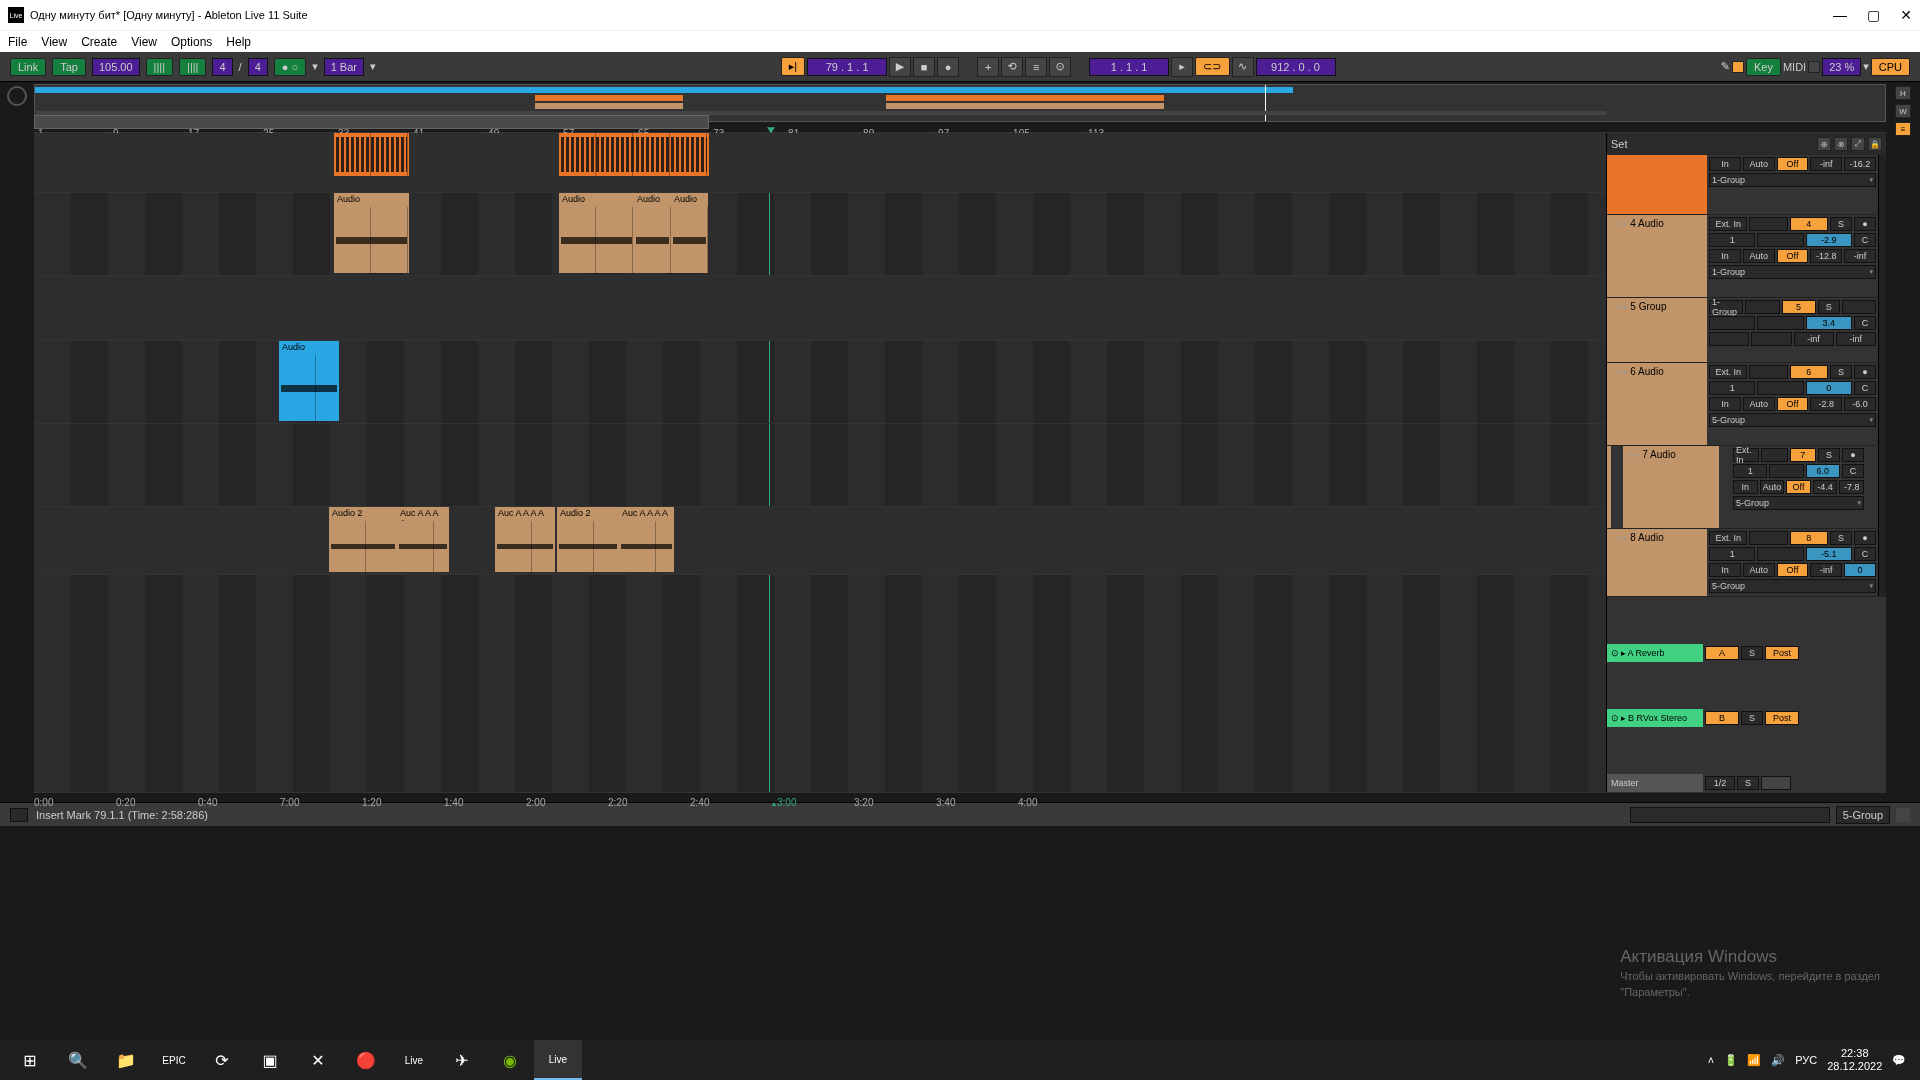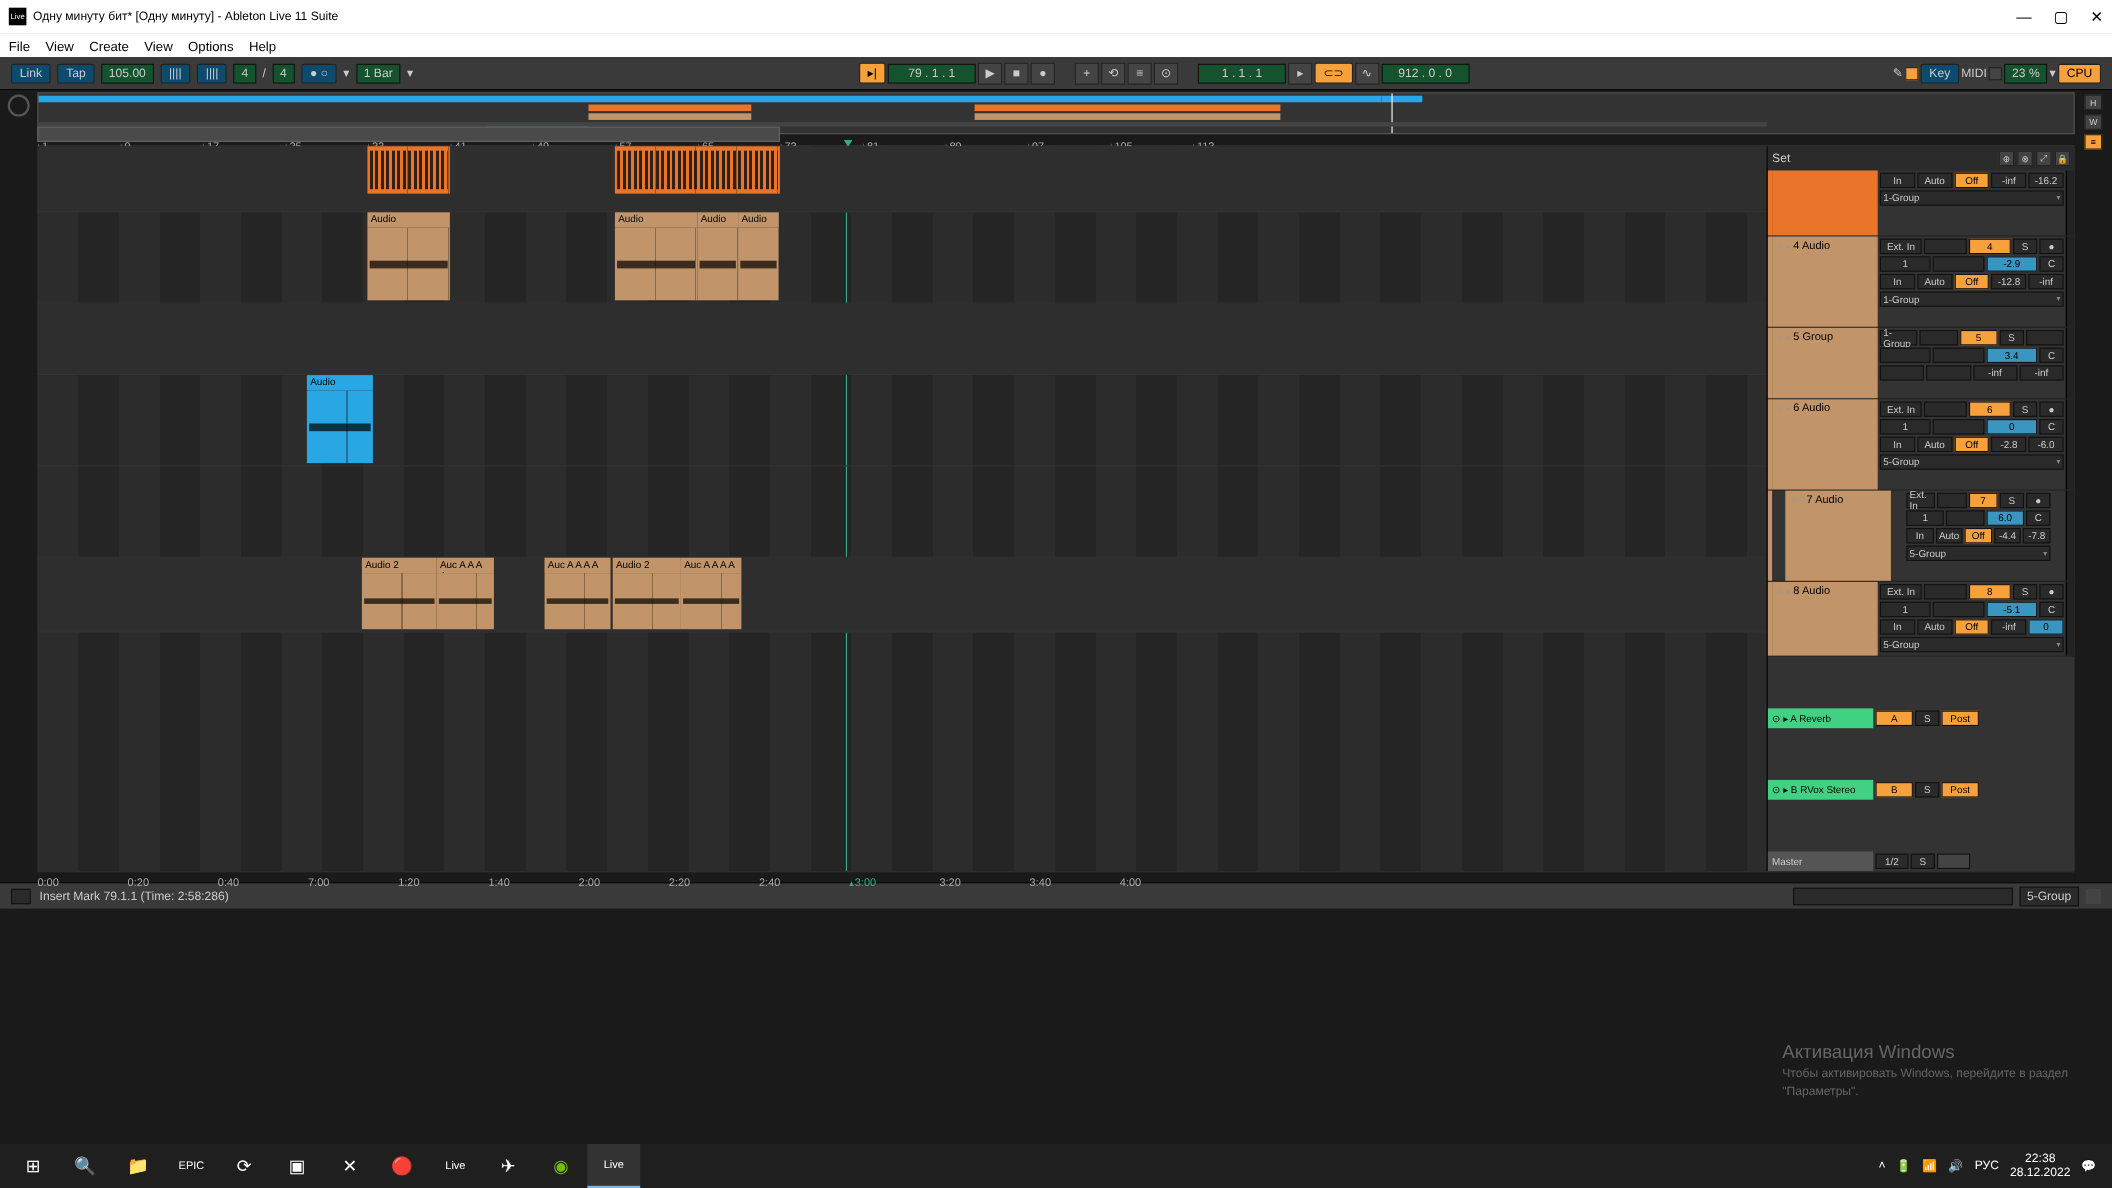--- a/index.html
+++ b/index.html
@@ -11,23 +11,23 @@
 .titlebar-icon { width: 16px; height: 16px; background: #000; font-size: 7px; color: #fff; display:flex;align-items:center;justify-content:center; }
 .titlebar-controls { display: flex; gap: 20px; font-size: 14px; }
 .titlebar-controls span { cursor: pointer; }
 
 
 .menubar { height: 22px; background: #fff; color: #000; display: flex; align-items: center; padding: 0 8px; gap: 14px; font-size: 12px; border-top:1px solid #eee; }
 .menubar span { cursor: pointer; }
 
 
 .controlbar { height: 30px; background: #3a3a3a; display: flex; align-items: center; padding: 0 10px; gap: 6px; font-size: 11px; color: #ccc; border-bottom:1px solid #000;}
-.cb-btn { padding: 2px 7px; background: #0c4a6e; border: 1px solid #222; border-radius: 2px; cursor: pointer; }
+.cb-btn { padding: 2px 7px; background: #15803d; border: 1px solid #222; border-radius: 2px; cursor: pointer; }
 .cb-btn.on { background: #f7a13d; color: #000; }
-.cb-num { padding: 2px 6px; background: #14532d; border: 1px solid #111; min-width: 38px; text-align: center; }
+.cb-num { padding: 2px 6px; background: #4c1d95; border: 1px solid #111; min-width: 38px; text-align: center; }
 .cb-spacer { flex: 1; }
 .transport-btn { width: 22px; height: 20px; background: #444; border: 1px solid #222; display: inline-flex; align-items: center; justify-content: center; cursor: pointer; }
 .cb-group{display:flex;gap:2px;align-items:center;}
 .cb-sep{width:14px;}
 
 
 .main-area { display: flex; height: 720px; }
 .left-gutter { width: 34px; background: #1a1a1a; }
 .center-col { flex: 1; display: flex; flex-direction: column; }
 .right-gutter { width: 34px; background: #1a1a1a; display:flex; flex-direction:column; align-items:center; padding-top:4px; gap:4px;}

